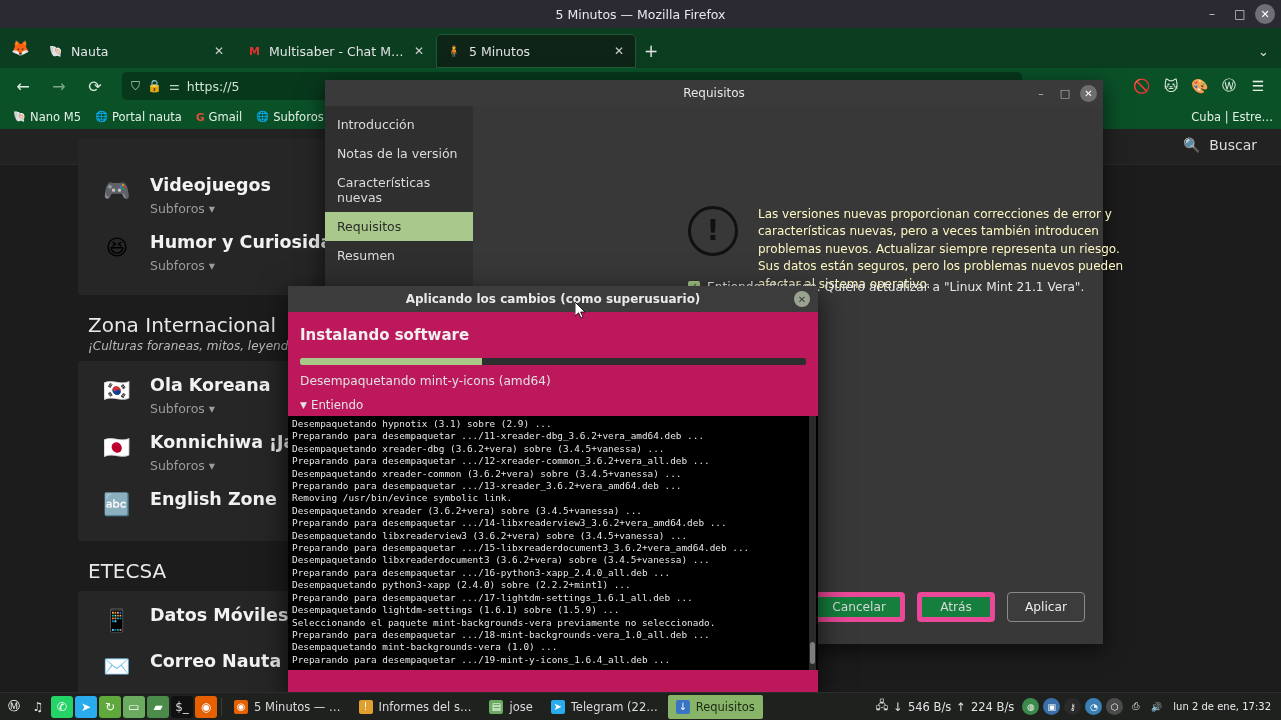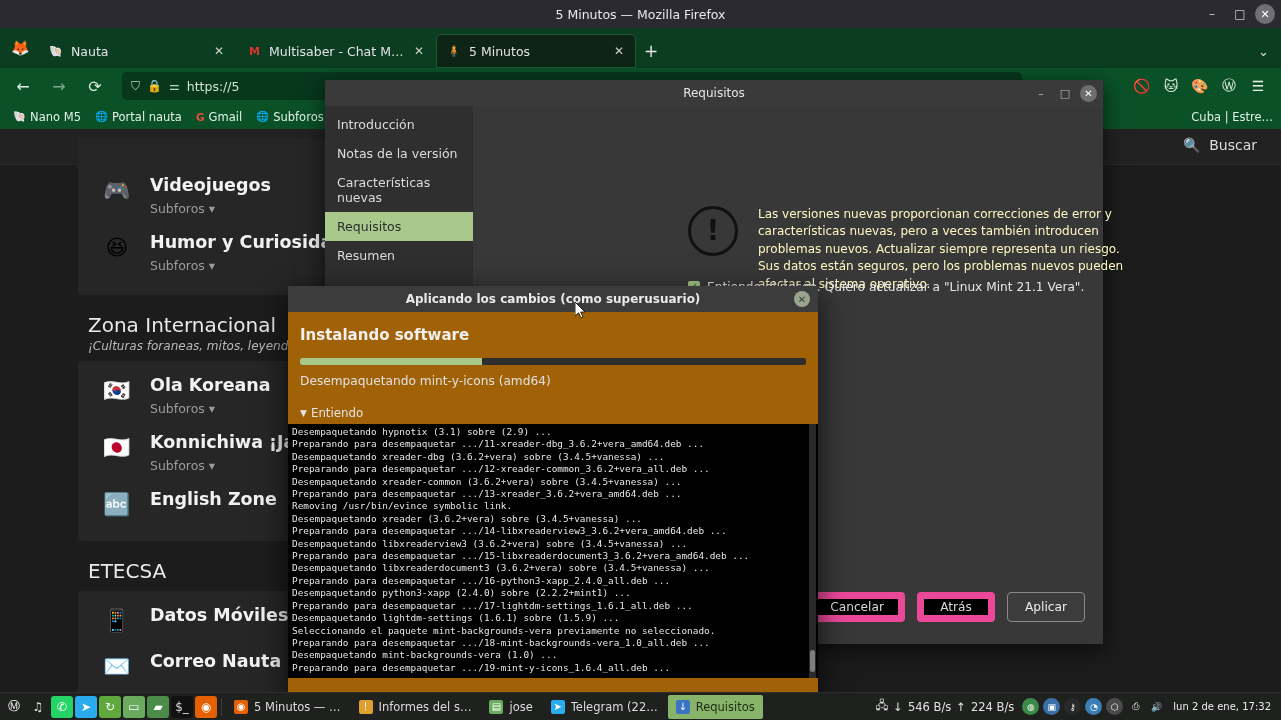--- a/index.html
+++ b/index.html
@@ -106,37 +106,37 @@
   .req-side .item { padding:7px 12px; color:#dcdcdc; font-size:12.5px; }
   .req-side .item.active { background:#a8c98b; color:#2b2b2b; }
   .req-main { flex:1; position:relative; background:#383838; }
   .req-warn { position:absolute; left:215px; top:100px; width:440px; display:flex; gap:20px; }
   .warn-icon { width:50px; height:50px; flex:0 0 50px; border:3px solid #111; border-radius:50%; display:flex; align-items:center; justify-content:center; color:#111; font-size:28px; font-weight:bold; line-height:1; }
   .warn-text { color:#fef9c3; font-size:12px; line-height:1.45; }
   .req-check { position:absolute; left:215px; top:174px; display:flex; align-items:center; gap:7px; color:#e6e6e6; font-size:12.2px; }
   .chk { width:12px; height:12px; background:#a8c98b; border-radius:2px; display:flex; align-items:center; justify-content:center; color:#2d4a18; font-size:10px; font-weight:bold; line-height:1; }
   .req-buttons { position:absolute; right:18px; bottom:22px; display:flex; gap:12px; }
   .btn { min-width:78px; height:30px; padding:0 14px; border-radius:4px; font-size:12.2px; display:flex; align-items:center; justify-content:center; }
-  .btn.sec { background:#000000; color:#d8d8d8; border:7px solid #ec4899; }
+  .btn.sec { background:#15803d; color:#d8d8d8; border:5px solid #ec4899; }
   .btn.pri { background:#3c3c3c; color:#ececec; border:1px solid #8a8a8a; }
 
   
   #applydlg {
     position:absolute; left:288px; top:286px; width:530px; height:412px;
-    background:#a16207; box-shadow:0 8px 28px rgba(0,0,0,.7);
+    background:#be185d; box-shadow:0 8px 28px rgba(0,0,0,.7);
   }
   .ad-title { height:26px; background:#3c3c3c; display:flex; align-items:center; justify-content:center; position:relative; }
   .ad-title .t { color:#e9e9e9; font-size:12px; font-weight:bold; }
   .ad-close { position:absolute; right:8px; top:5px; width:16px; height:16px; border-radius:50%; background:#9aa38f; color:#3b3b3b; font-size:10px; display:flex; align-items:center; justify-content:center; }
   .ad-body { padding:14px 12px 0 12px; }
   .ad-h { color:#f0f0f0; font-size:15px; font-weight:bold; margin-bottom:14px; }
   .ad-p { color:#dcdcdc; font-size:12.2px; margin-bottom:13px; }
   .pbar { height:7px; background:#2e2e2e; border-radius:2px; overflow:hidden; margin-bottom:9px; }
   .pbar > i { display:block; height:100%; background:#a9c887; }
-  .ad-status { color:#e0e0e0; font-size:12.2px; margin-bottom:18px; }
+  .ad-status { color:#e0e0e0; font-size:12.2px; margin-bottom:10px; }
   .ad-details { color:#e4e4e4; font-size:11.8px; display:flex; align-items:center; gap:4px; margin-bottom:4px; }
   .ad-details .tri { font-size:9px; }
   .ad-log {
     position:relative; height:254px; background:#000; overflow:hidden;
     font-family:"DejaVu Sans Mono","Liberation Mono",monospace; font-size:9.4px;
     color:#e6e6e6; line-height:1.32; padding:2px 14px 2px 4px;
   }
   .ad-log .ln { white-space:pre; }
   .log-scroll { position:absolute; right:2px; top:0; width:7px; height:254px; background:#2a2a2a; }
   .log-scroll > i { position:absolute; left:1px; bottom:6px; width:5px; height:22px; background:#7d7d7d; border-radius:3px; display:block; }

